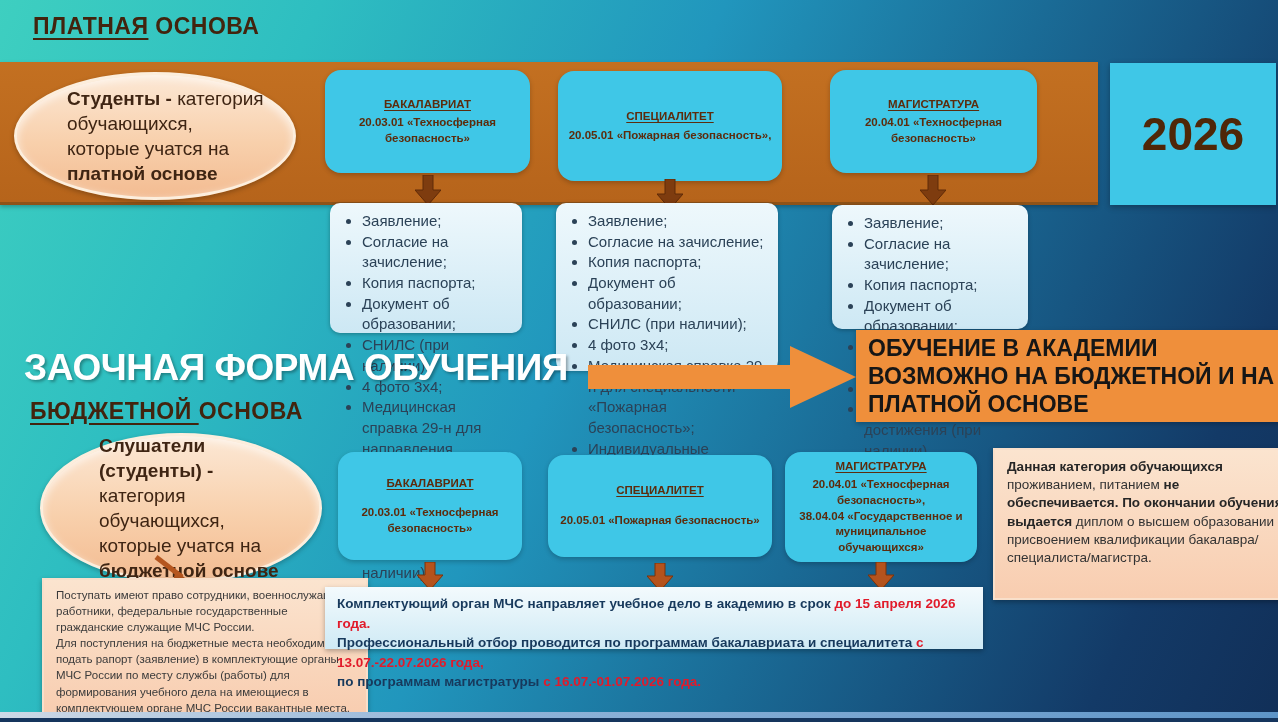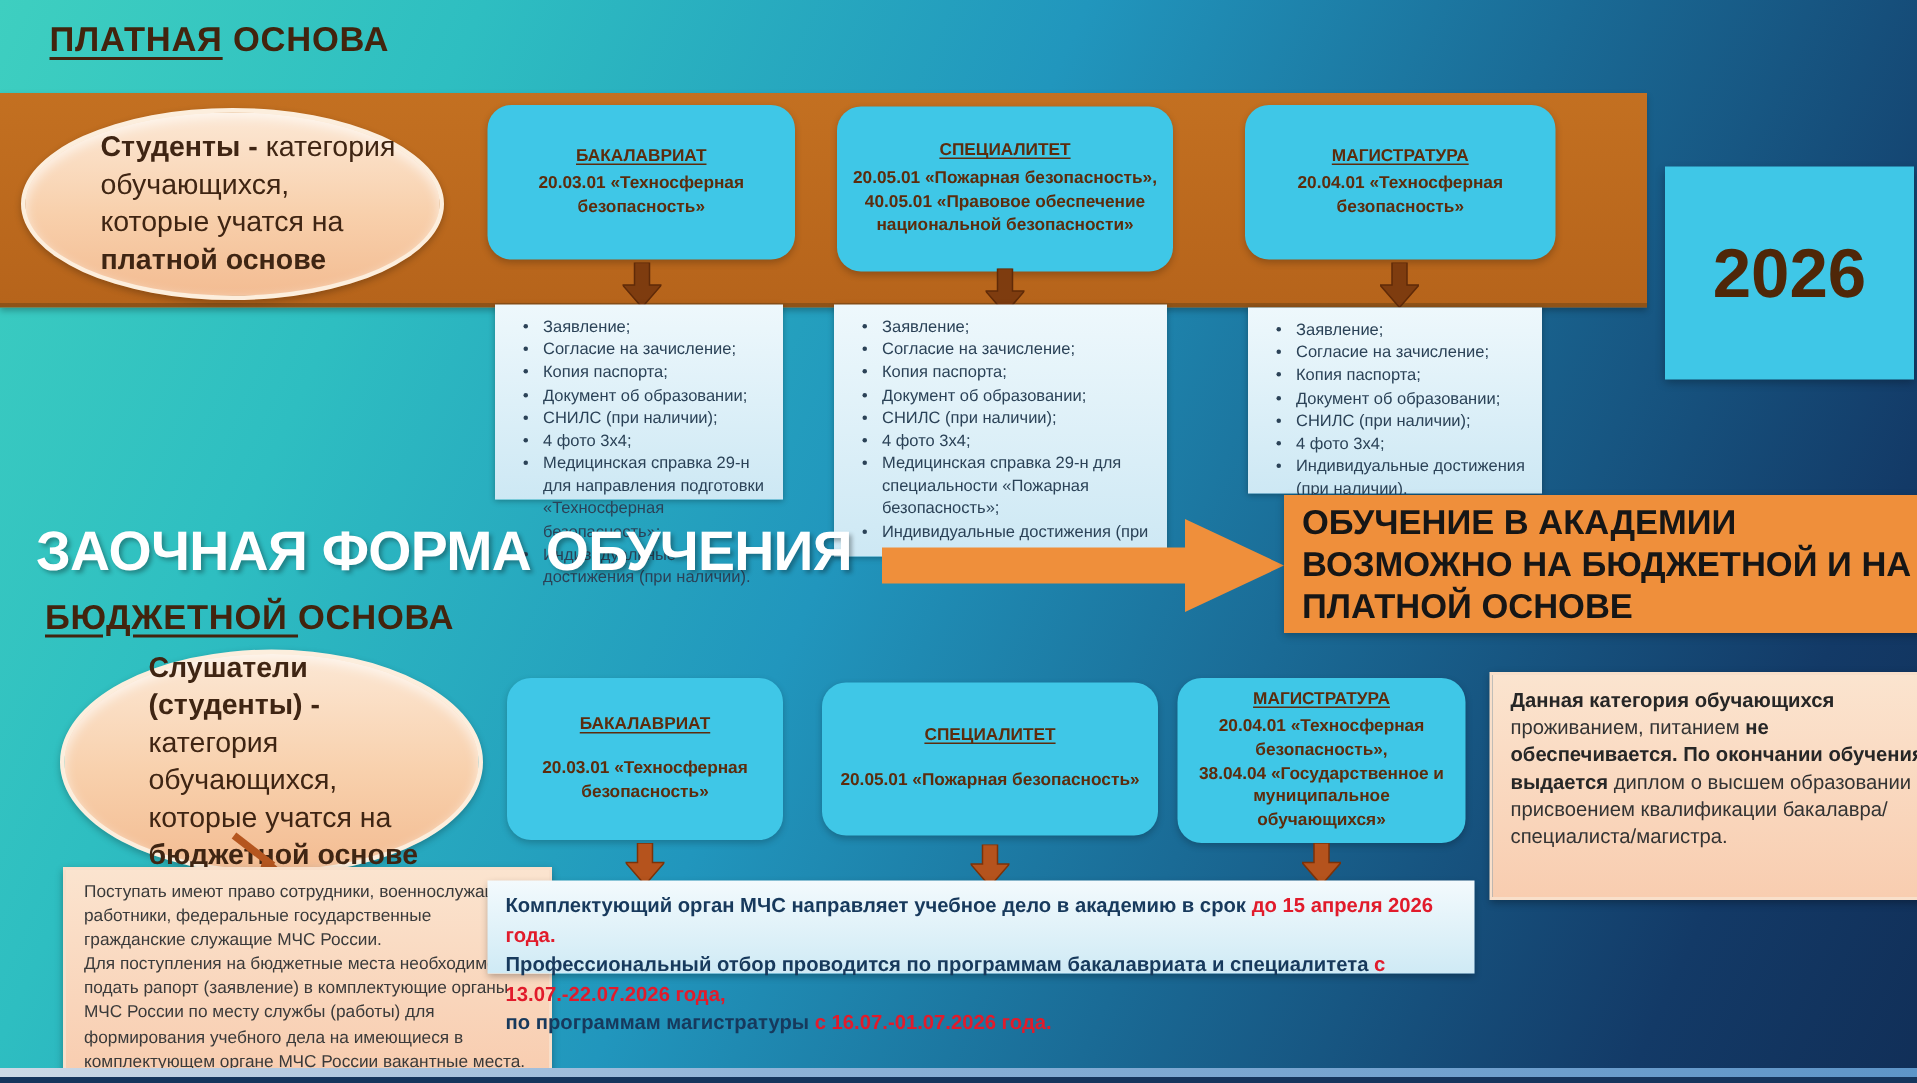--- a/index.html
+++ b/index.html
@@ -37,25 +37,25 @@
   .pb1 { left:325px; top:70px;  width:205px; height:103px; }
   .pb2 { left:558px; top:71px;  width:224px; height:110px; }
   .pb3 { left:830px; top:70px;  width:207px; height:103px; }
   .bb1 { left:338px; top:452px; width:184px; height:108px; }
   .bb2 { left:548px; top:455px; width:224px; height:102px; }
   .bb3 { left:785px; top:452px; width:192px; height:110px; }
   .bb1 .ptitle, .bb2 .ptitle { margin-bottom:14px; }
 
   .year-badge { position:absolute; left:1110px; top:63px; width:166px; height:142px;
     background:#3fc7e7; display:flex; align-items:center; justify-content:center;
-    font-size:46px; font-weight:800; color:#4f2708; box-shadow:0 2px 6px rgba(0,0,0,.3);margin-top:48px; }
+    font-size:46px; font-weight:800; color:#4f2708; box-shadow:0 2px 6px rgba(0,0,0,.3); }
 
   .docbox { position:absolute; background:linear-gradient(180deg,#eef8fc 0%,#cde8f4 100%);
-    color:#2b4257; font-size:11px; line-height:1.38; padding:8px 8px 8px 6px;
-    box-shadow:0 1px 4px rgba(0,0,0,.3); }
+    color:#2b4257; font-size:15px; line-height:1.38; padding:8px 8px 8px 6px;
+    box-shadow:0 1px 4px rgba(0,0,0,.3);border-radius:10px; }
   .docbox ul { list-style:disc; padding-left:26px; }
   .db1 { left:330px; top:203px; width:192px; height:130px; }
   .db2 { left:556px; top:203px; width:222px; height:168px; }
   .db3 { left:832px; top:205px; width:196px; height:124px; }
 
   .arr-down { position:absolute; }
 
   .form-title { position:absolute; left:24px; top:347px; font-size:37px; font-weight:800;
     color:#ffffff; letter-spacing:-0.5px; text-shadow:2px 2px 3px rgba(0,0,0,.3); }
 
@@ -99,21 +99,20 @@
   </div>
 
   <div class="pbox pb1">
     <div class="ptitle">БАКАЛАВРИАТ</div>
     <div>20.03.01 «Техносферная безопасность»</div>
     <div></div>
   </div>
   <div class="pbox pb2">
     <div class="ptitle">СПЕЦИАЛИТЕТ</div>
     <div>20.05.01 «Пожарная безопасность»,</div>
-    <div>40.05.01 «Правовое обеспечение национальной безопасности»</div>
   </div>
   <div class="pbox pb3">
     <div class="ptitle">МАГИСТРАТУРА</div>
     <div>20.04.01 «Техносферная безопасность»</div>
     <div></div>
   </div>
 
   <div class="year-badge">2026</div>
 
   <svg class="arr-down" style="left:415px;top:175px;" width="26" height="30" viewBox="0 0 26 30">

